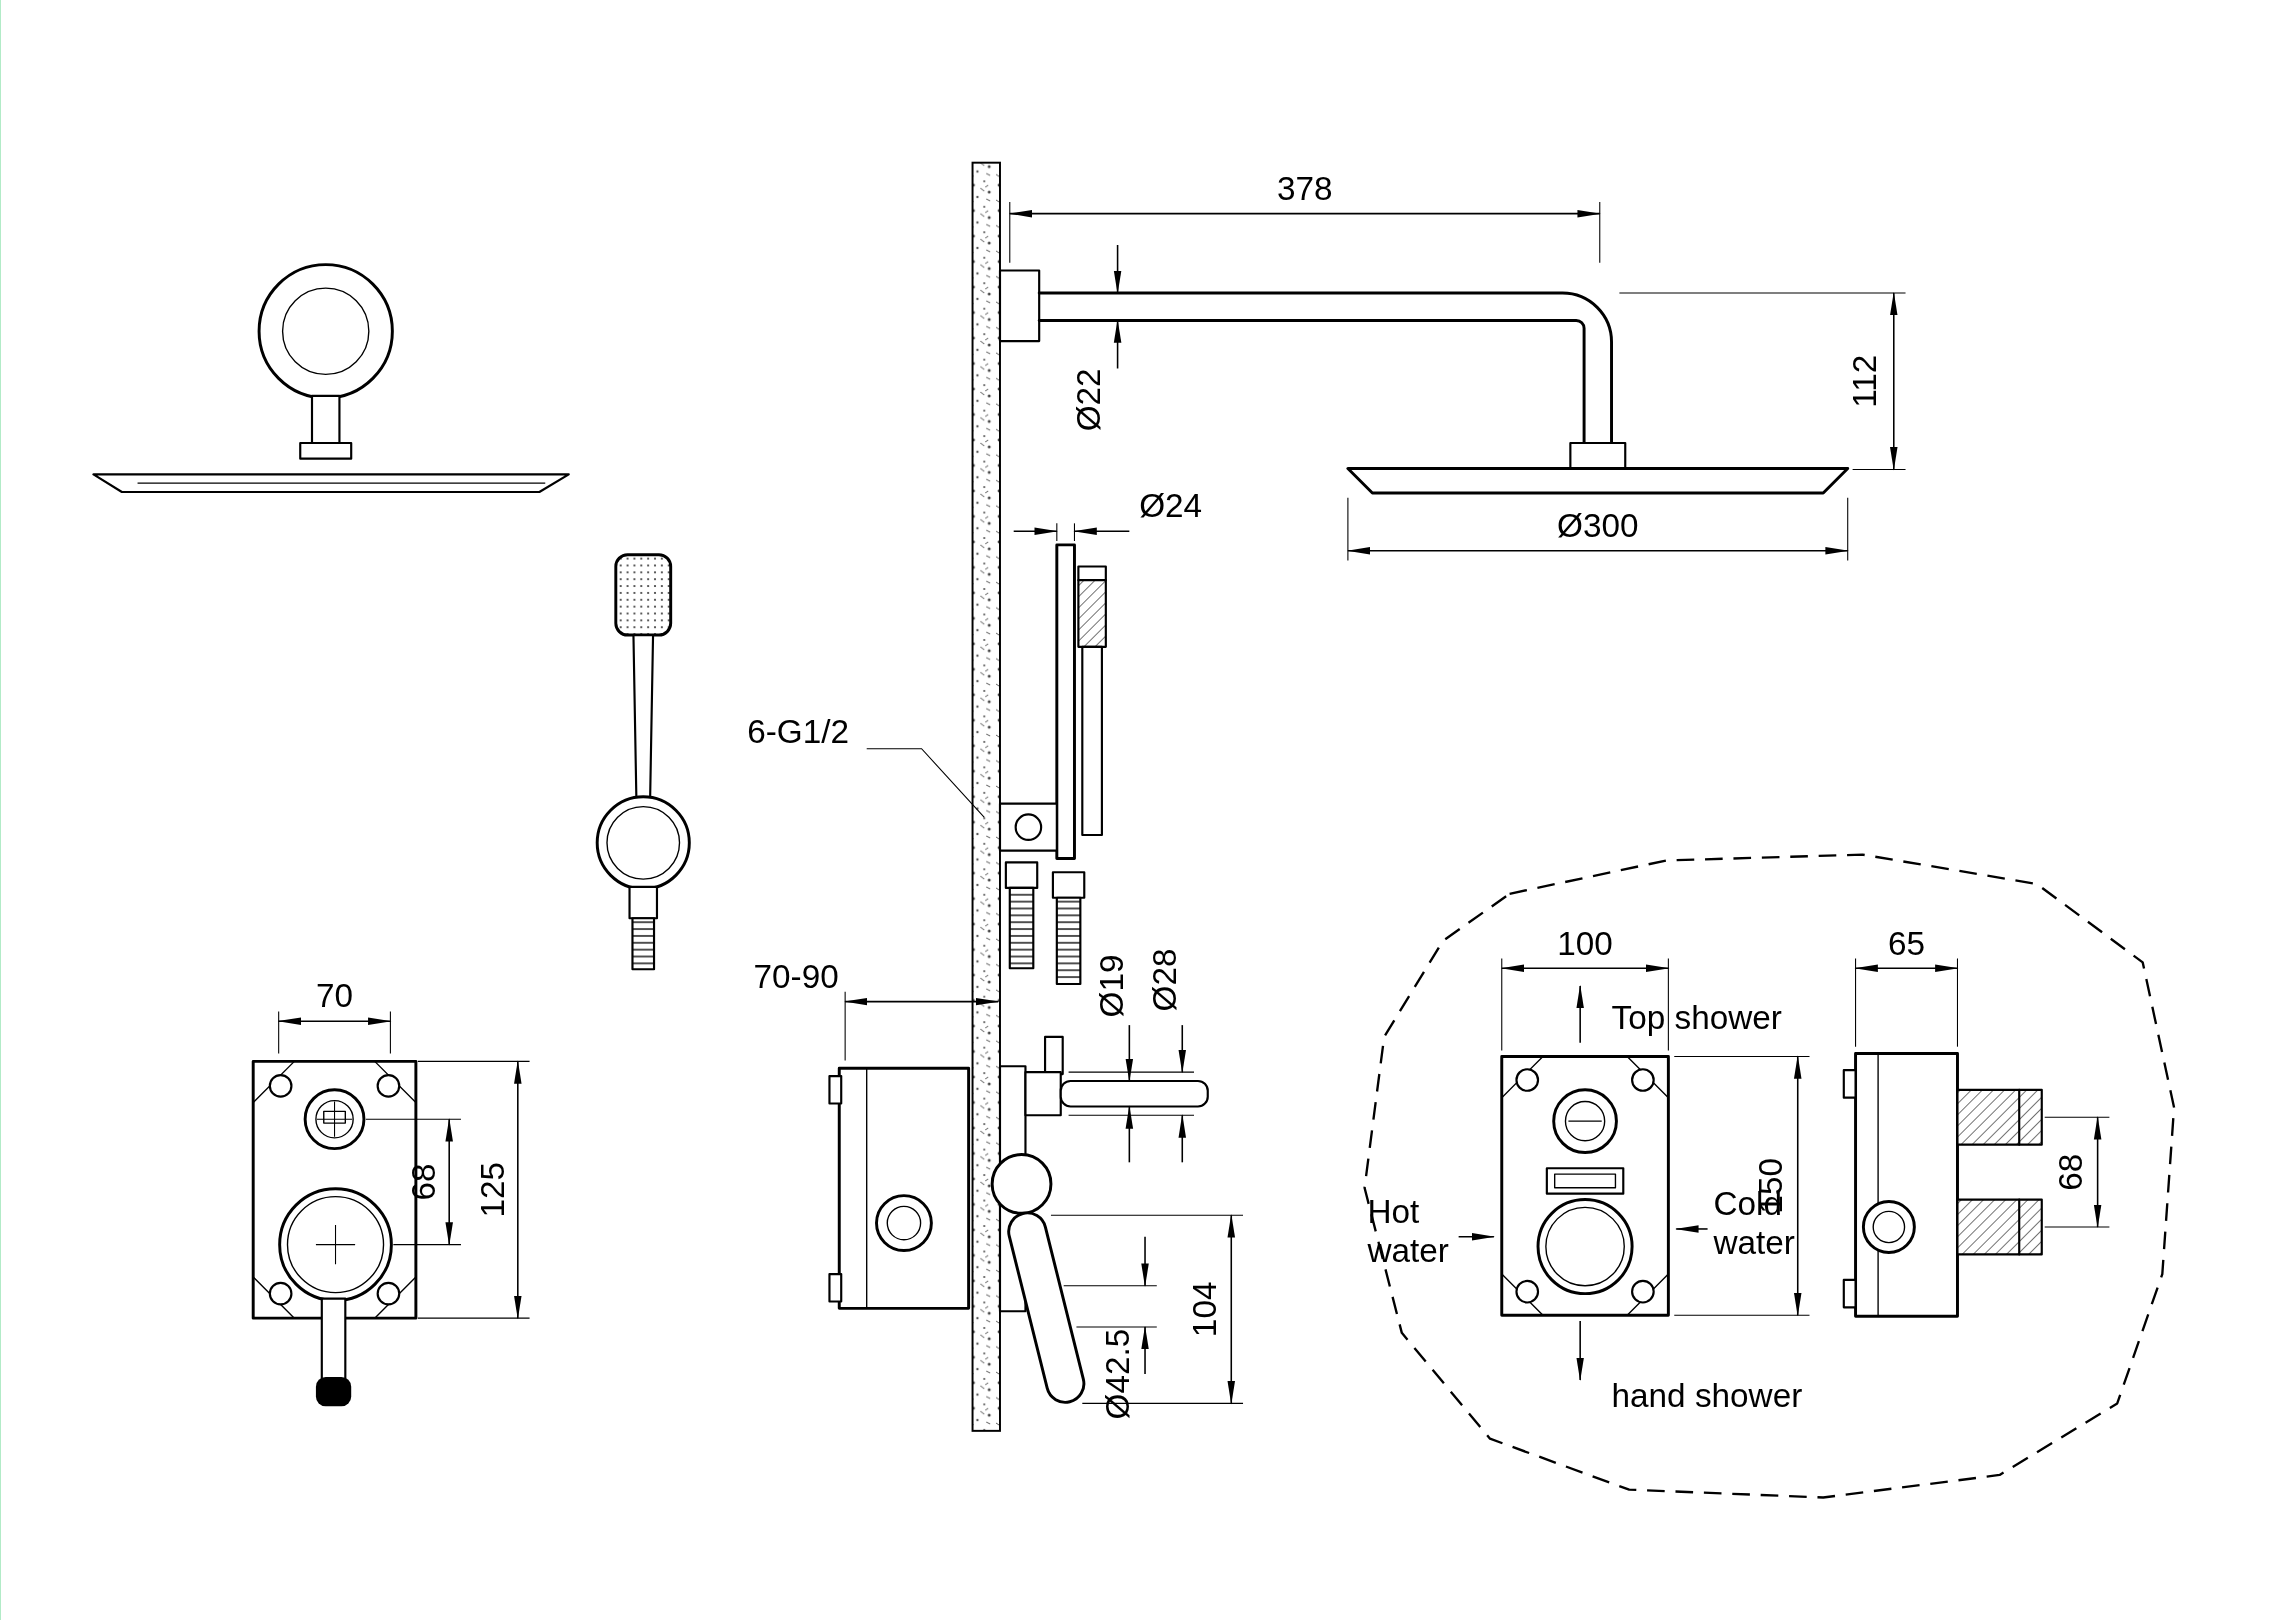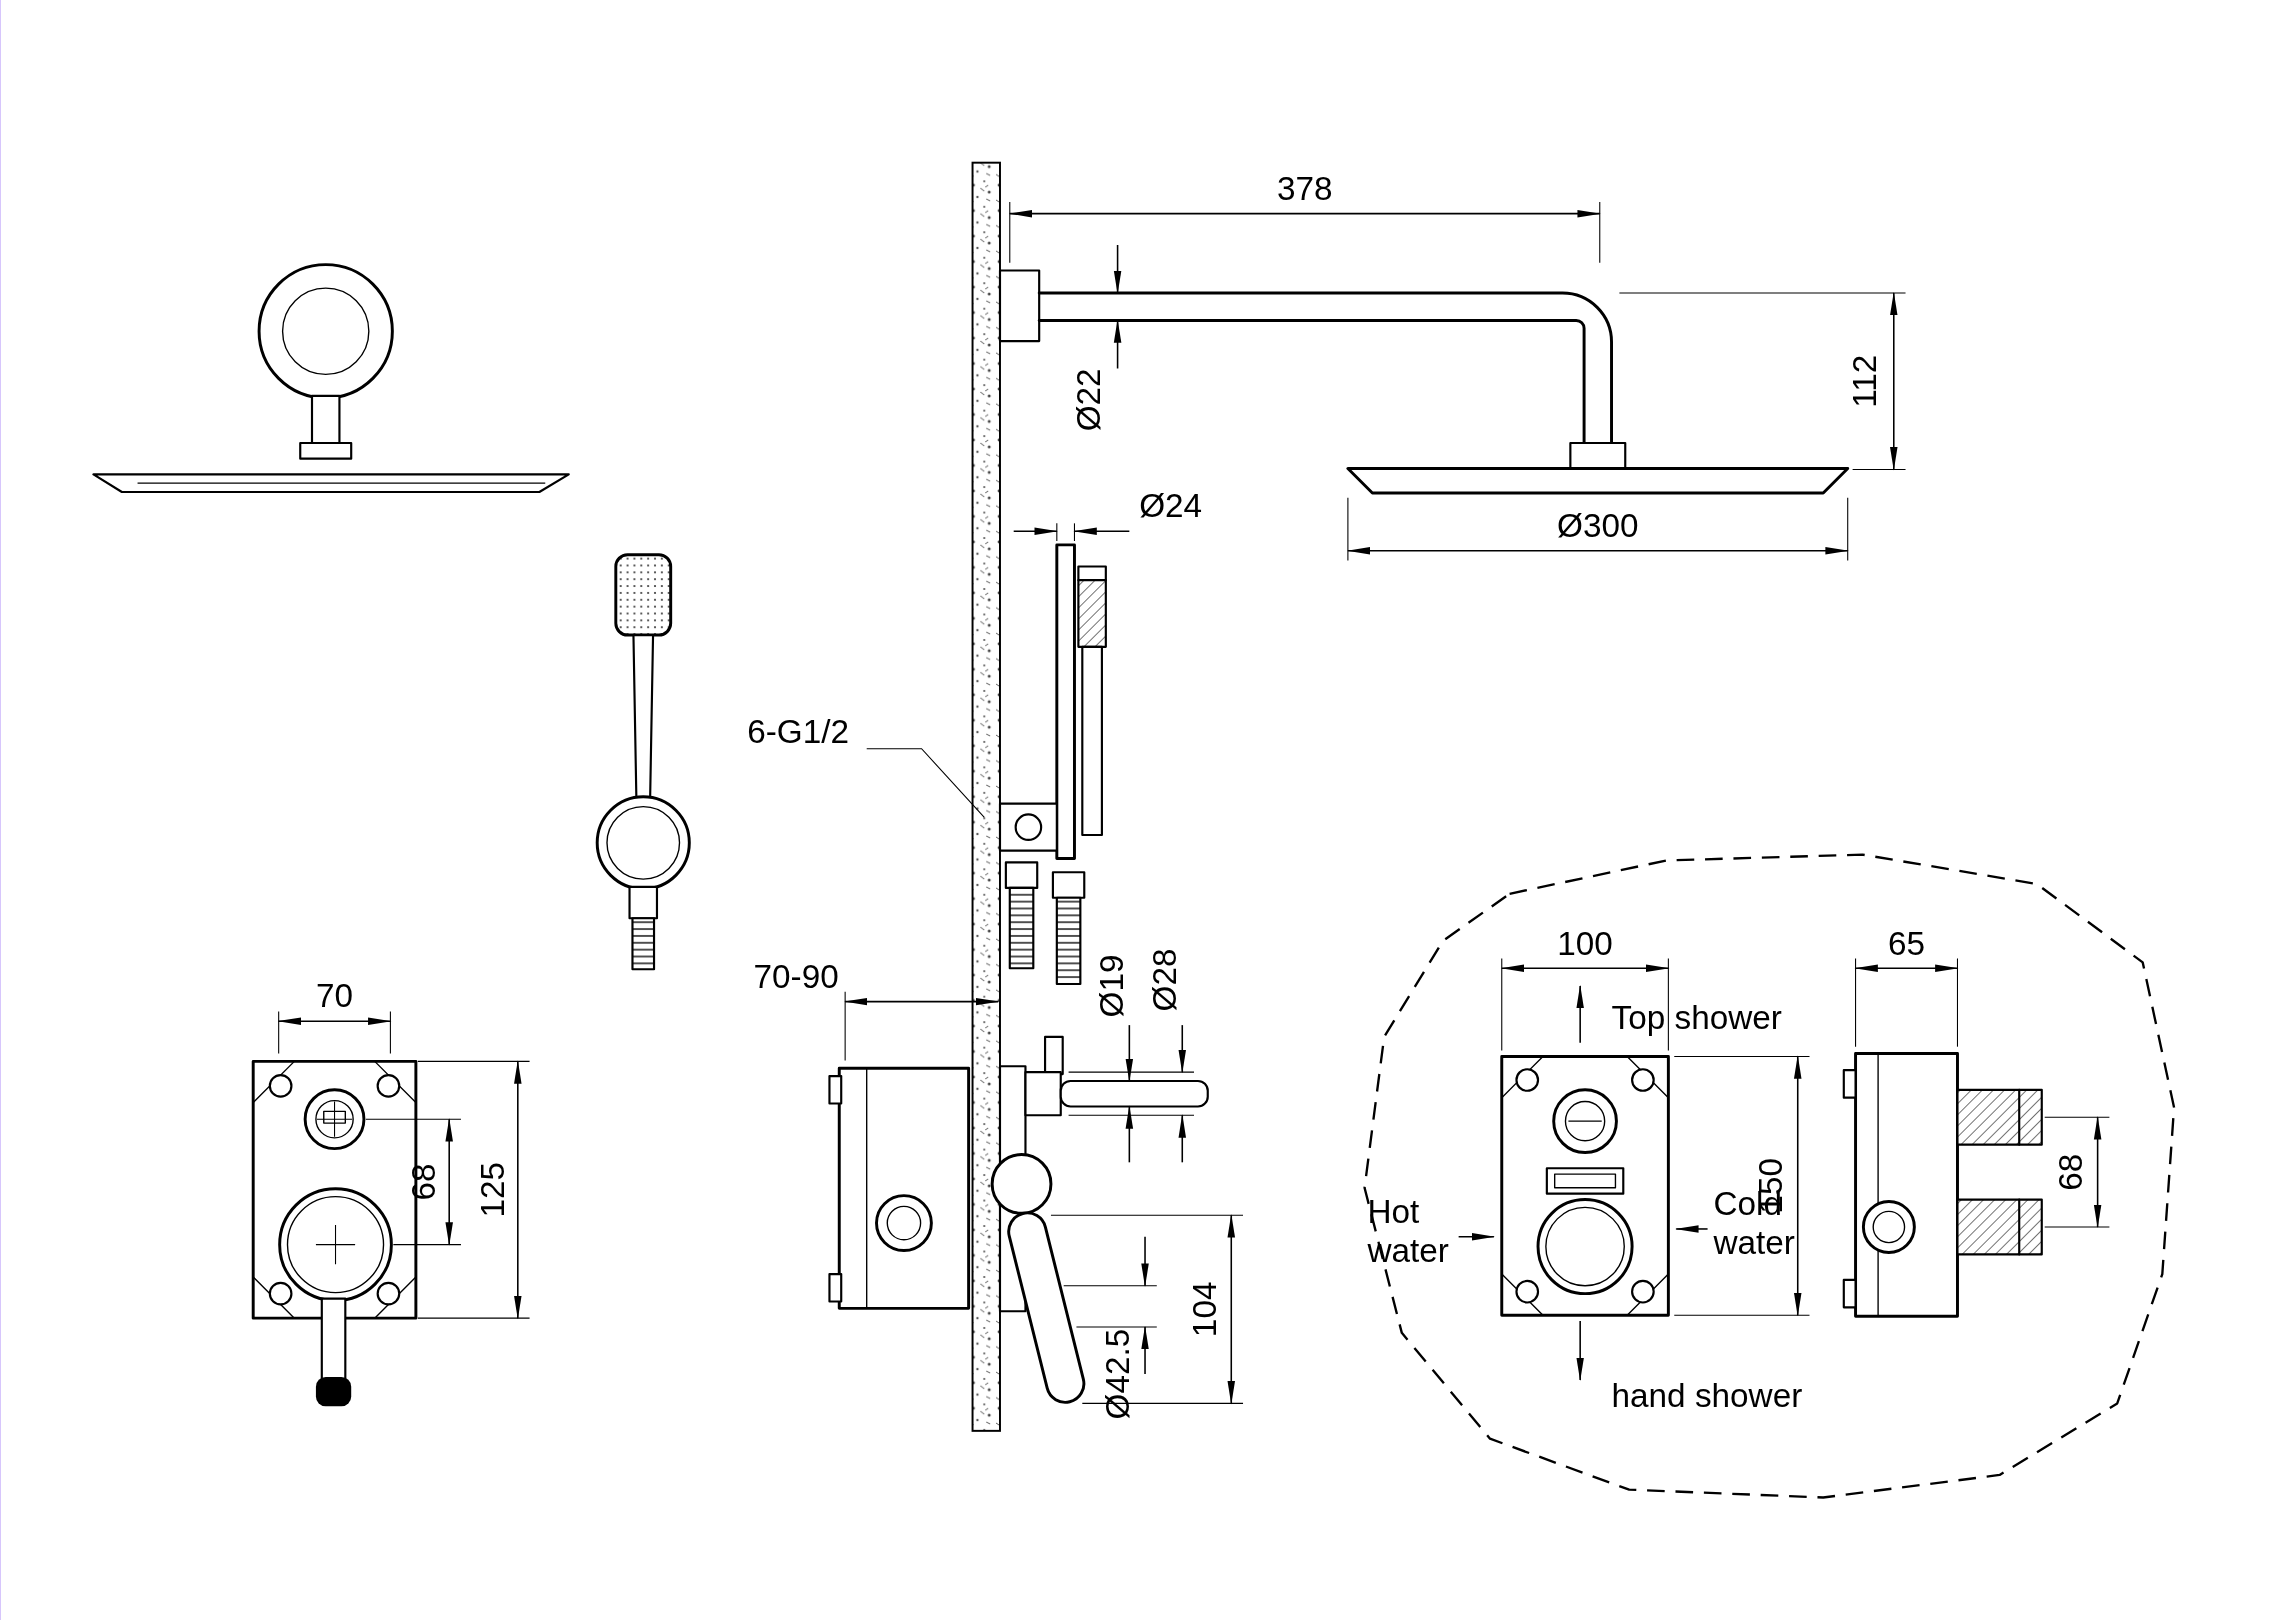--- a/index.html
+++ b/index.html
@@ -1,16 +1,16 @@
 <!DOCTYPE html>
 <html><head>
 <meta charset="utf-8">
 <style>
   html,body{margin:0;padding:0;background:#ffffff;}
-  #canvas{position:relative;width:2293px;height:1620px;background:#8b5cf6;overflow:hidden;}
+  #canvas{position:relative;width:2293px;height:1620px;background:#22c55e;overflow:hidden;}
   svg{display:block;}
   .s3{stroke:#000;stroke-width:3;stroke-linejoin:round;stroke-linecap:round;}
   .s2{stroke:#000;stroke-width:2.2;stroke-linejoin:round;stroke-linecap:round;}
   .s1{stroke:#000;stroke-width:1.4;stroke-linejoin:round;}
   .dim{stroke:#000;stroke-width:1.6;fill:none;}
   .ext{stroke:#000;stroke-width:1.1;fill:none;}
   .dash{stroke:#000;stroke-width:2.4;fill:none;stroke-dasharray:18 11;stroke-linejoin:round;}
   text.t{font-family:"Liberation Sans",sans-serif;font-size:34px;fill:#000;}
   .mid{text-anchor:middle;}
 </style>

